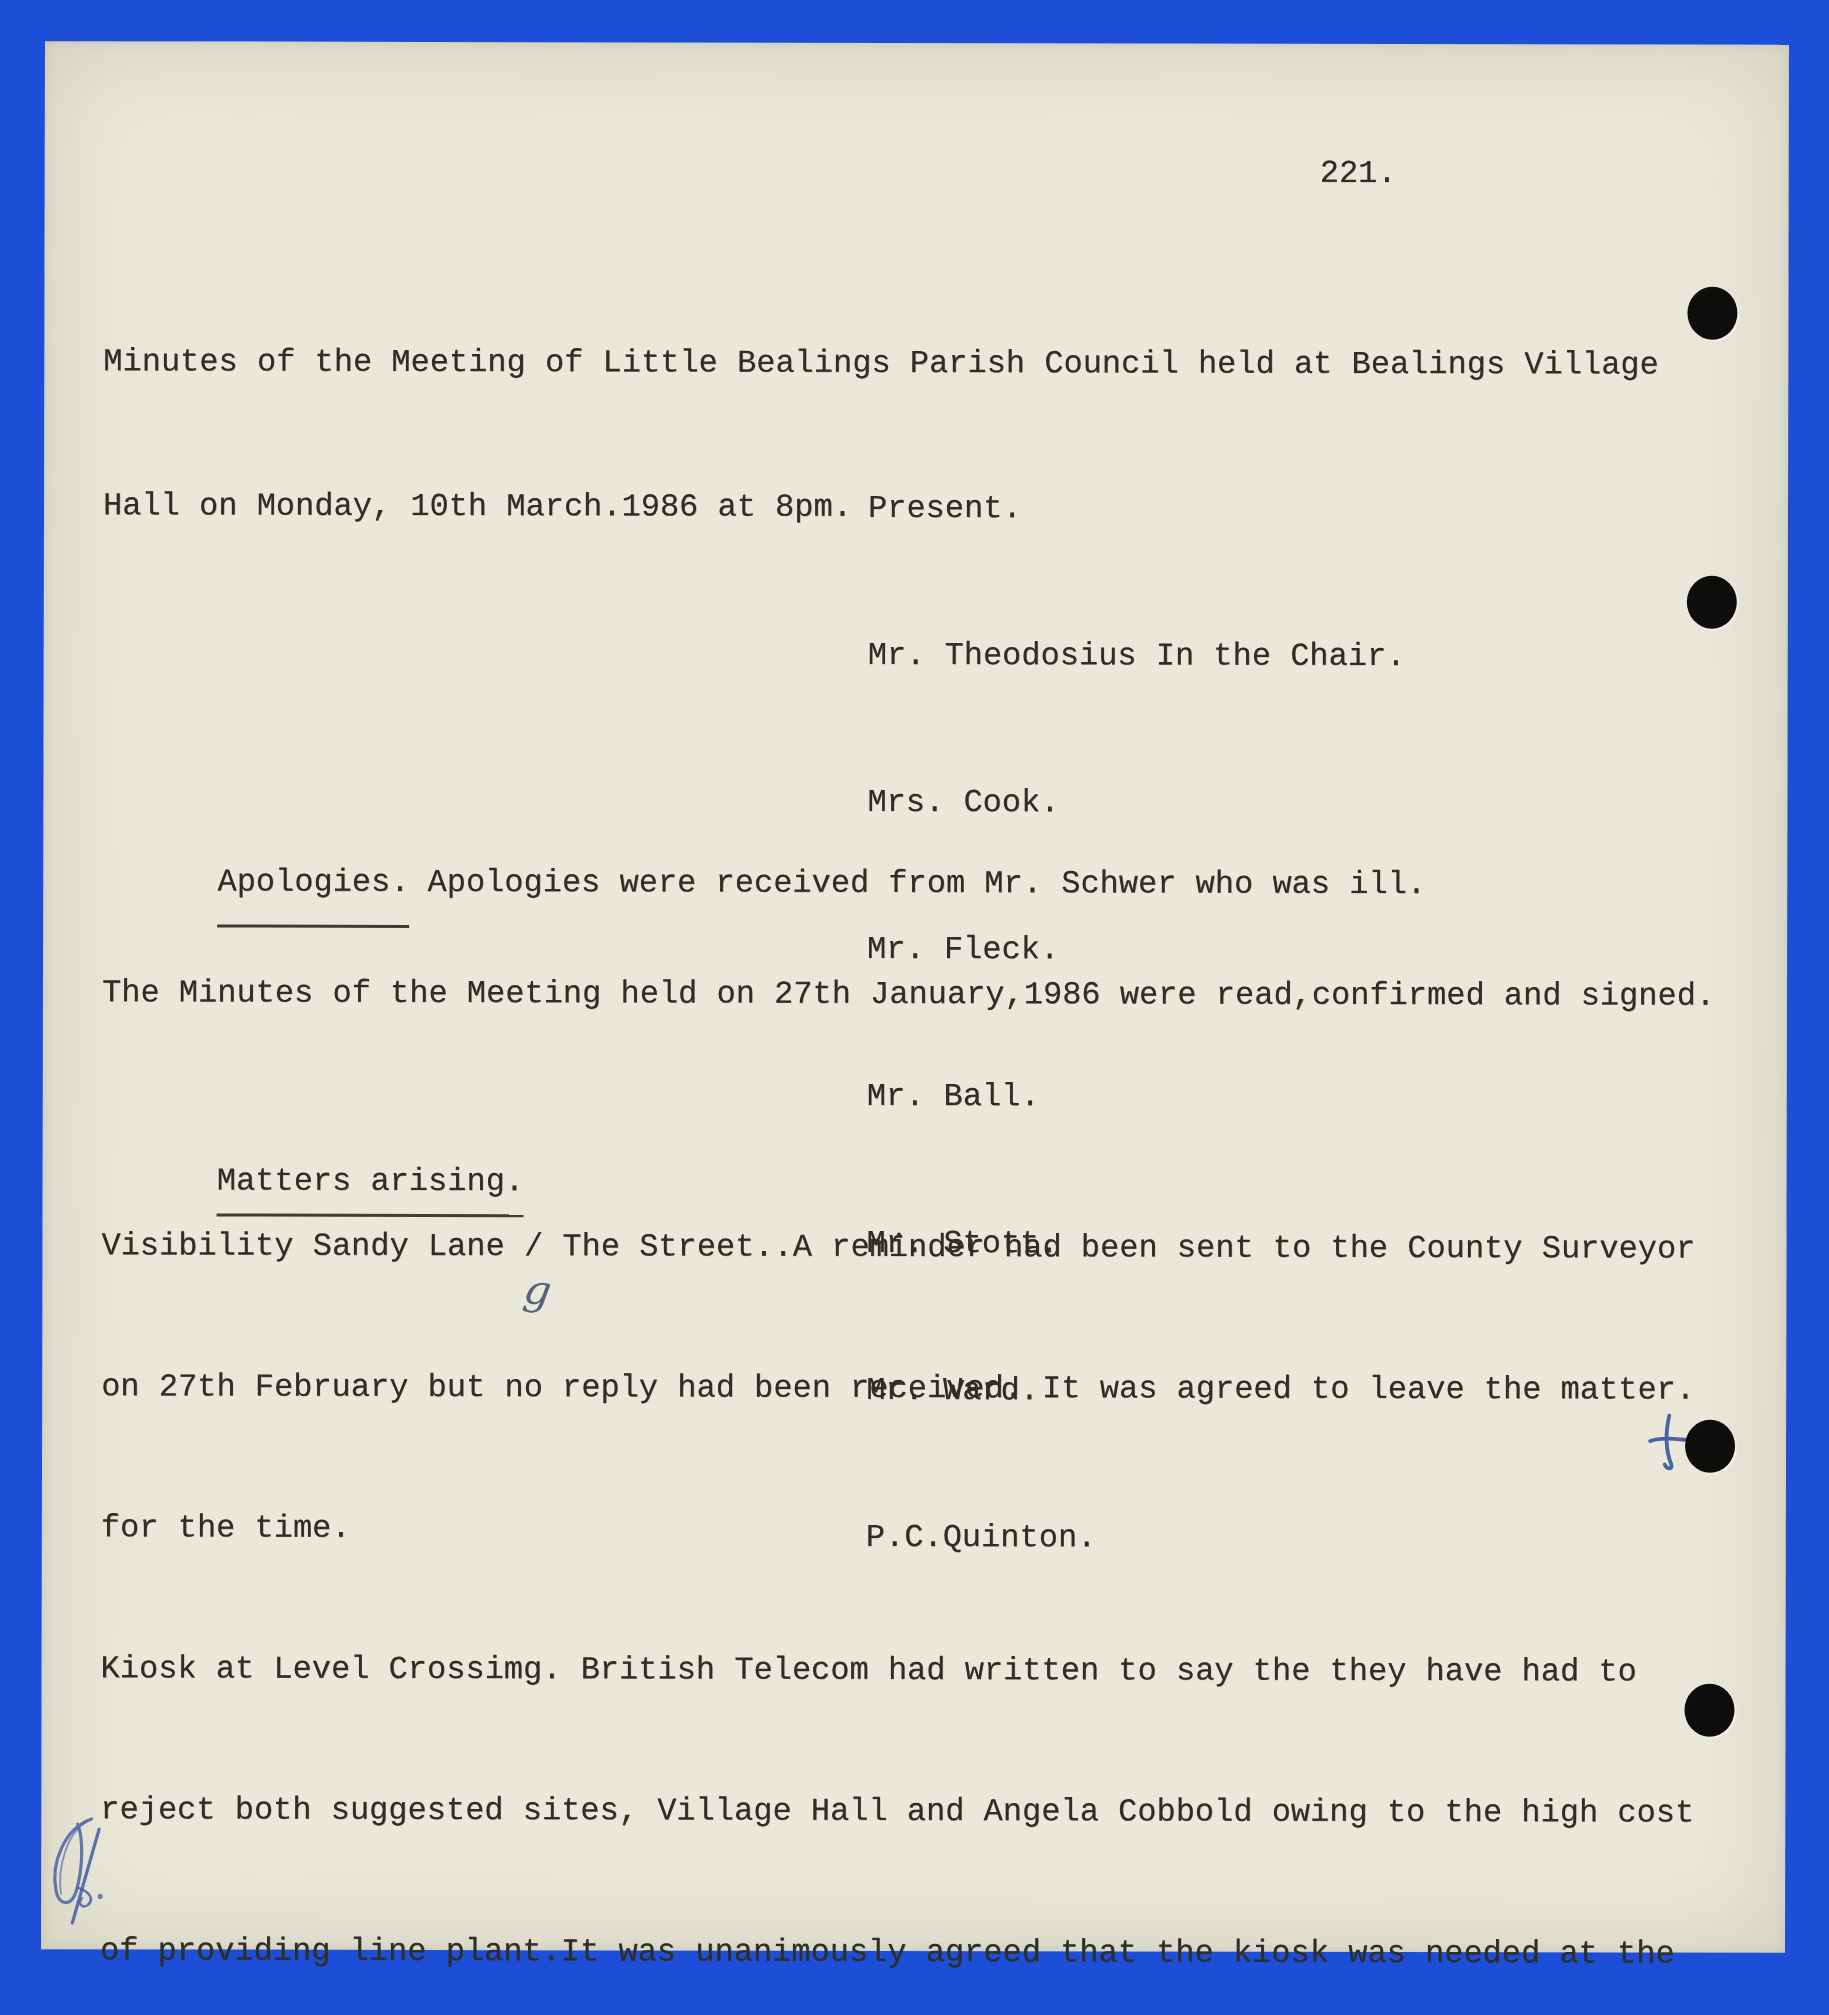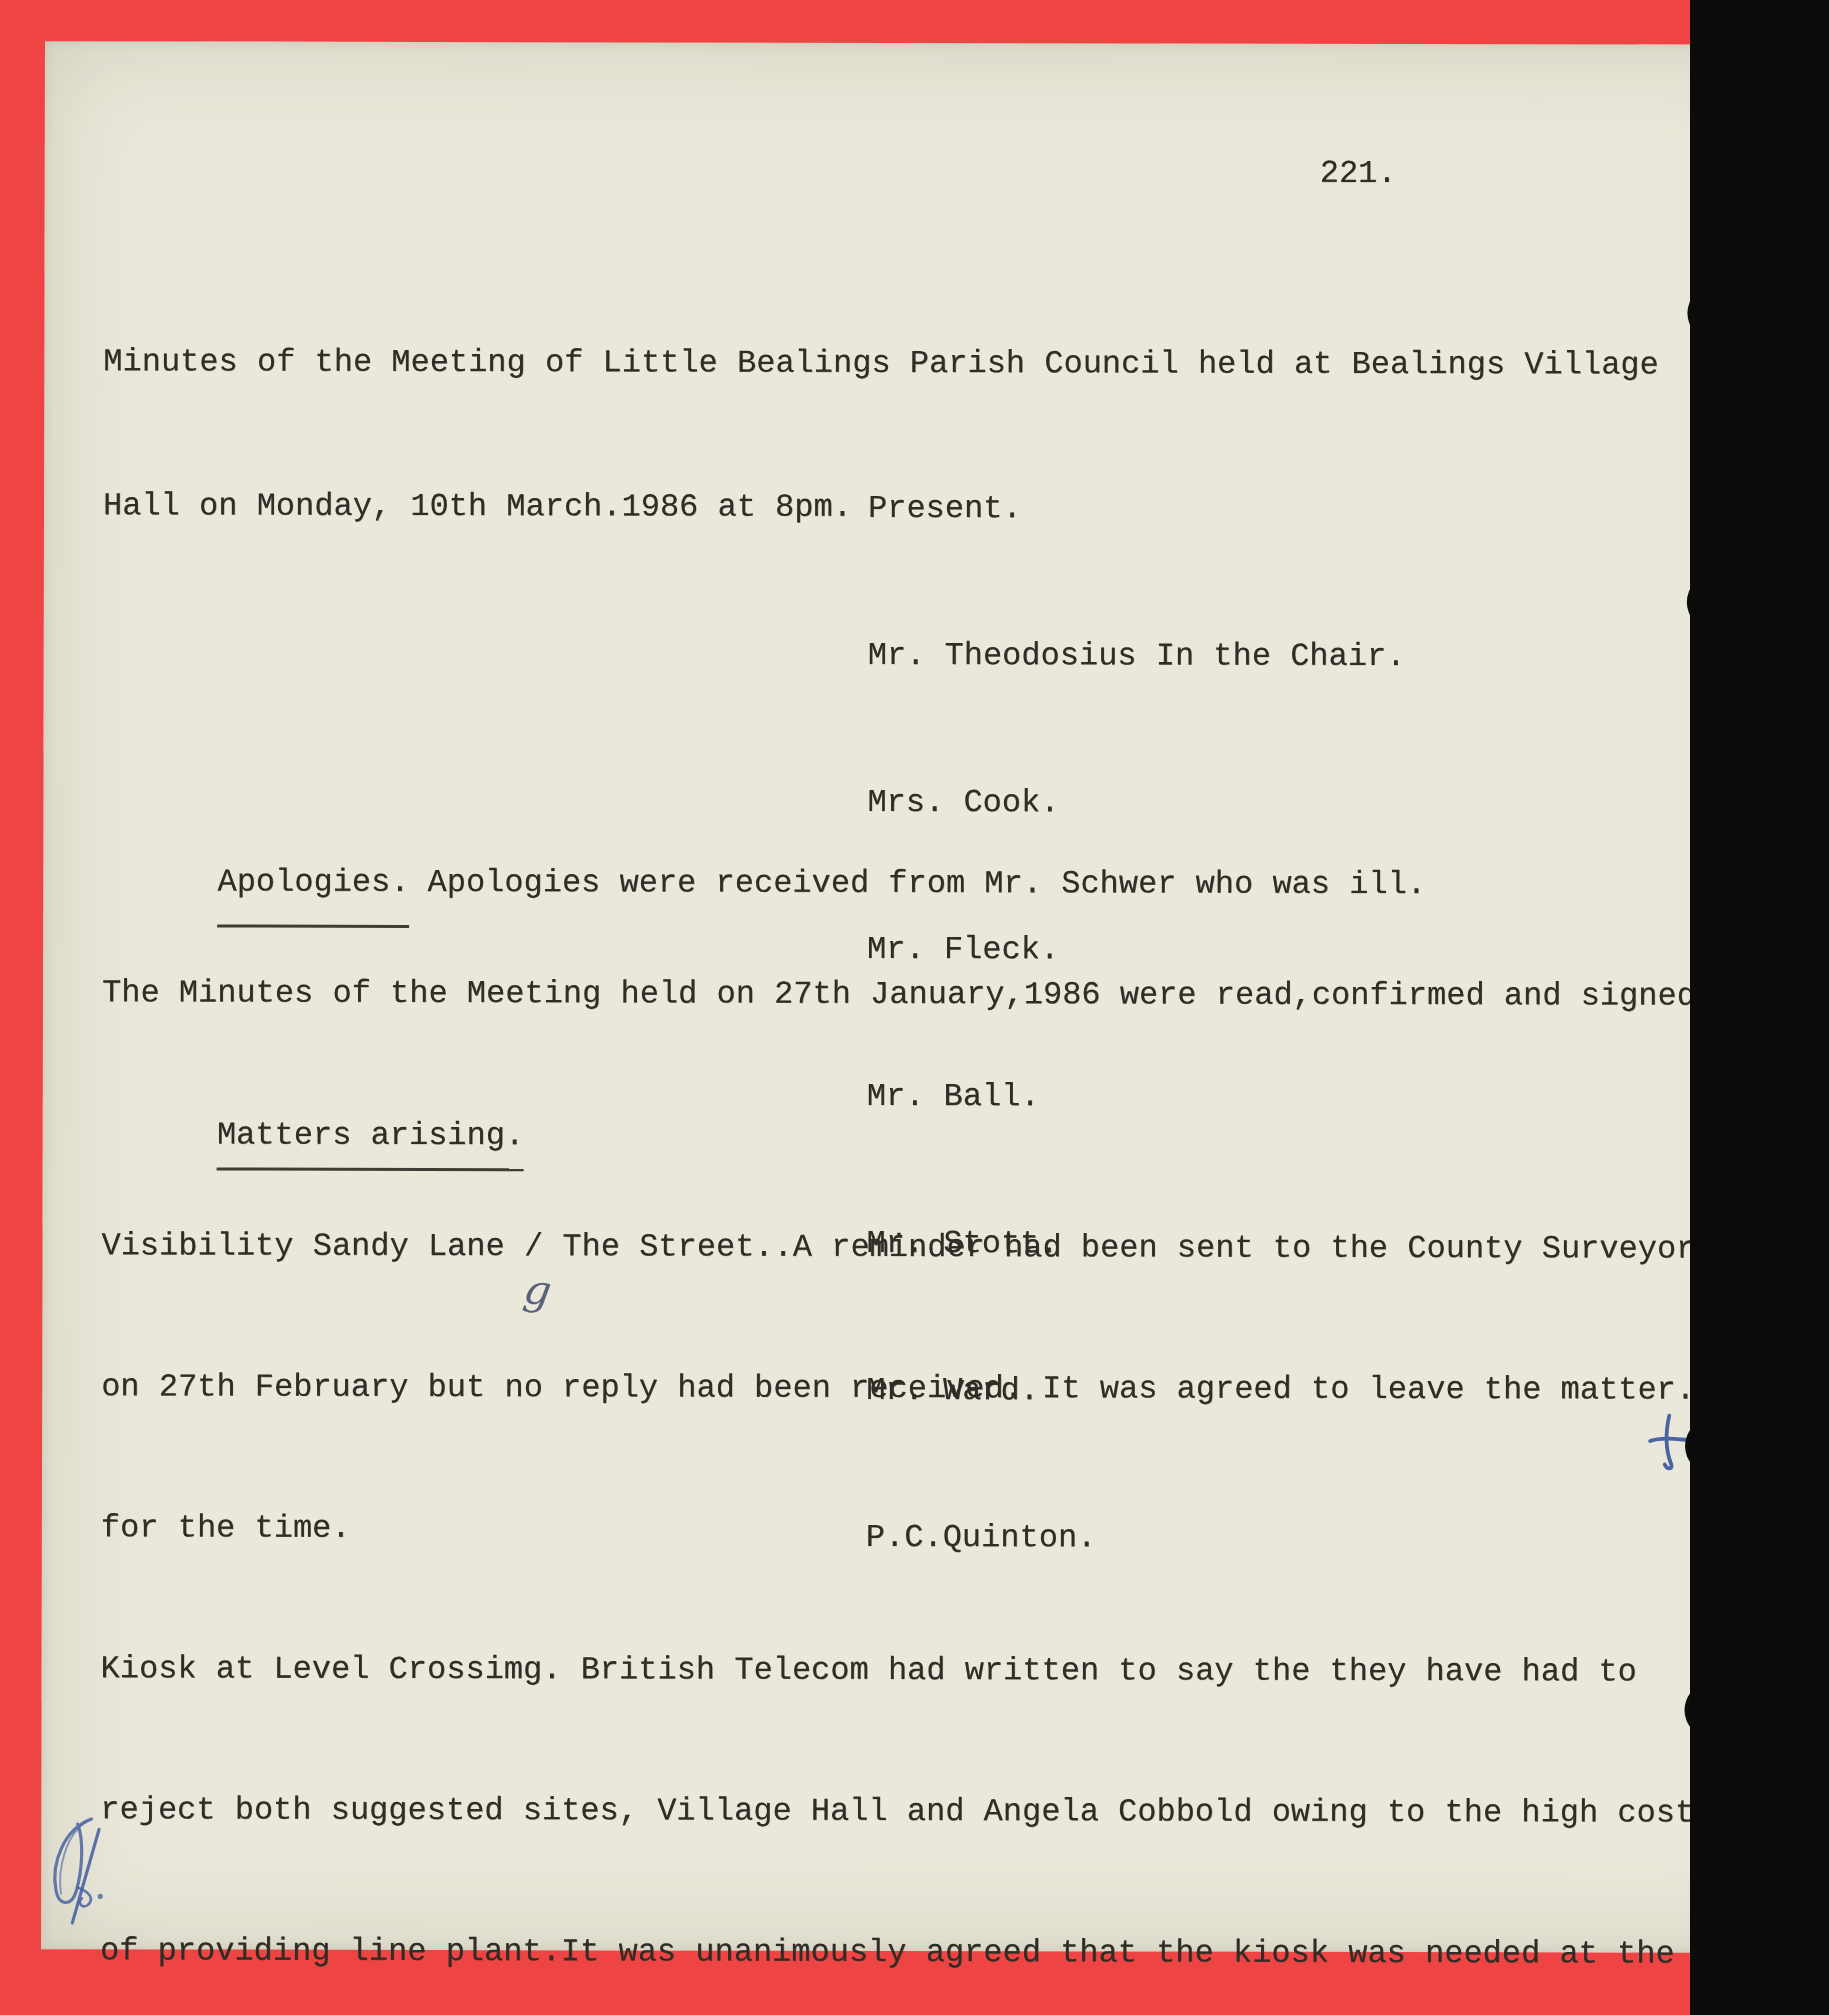--- a/index.html
+++ b/index.html
@@ -1,19 +1,19 @@
 <!DOCTYPE html>
 <html style="font-size:10.2px"><head>
 <meta charset="utf-8">
 <style>
   html,body{margin:0;padding:0;background:#0b0b09;}
   .scan{
     position:relative;
-    width:1690px;height:2015px;
-    background:#ef4444;
+    width:1829px;height:2015px;
+    background:#1d4ed8;
     overflow:hidden;
     font-family:"Liberation Mono","DejaVu Sans Mono",monospace;
   }
   .paper{
     position:absolute;left:43px;top:43px;width:1744px;height:1908px;
     background:#eae8da;
     box-shadow:inset 0 0 102px rgba(118,112,88,0.22), inset 0 0 11.5px rgba(120,115,92,0.18);
     transform:rotate(0.12deg);
   }
   .typed{
@@ -25,21 +25,21 @@
     text-shadow:0.4px 0.4px 0.4px rgba(47,45,38,0.5);
   }
   .lh75{line-height:48px;}
   .lh77{line-height:49px;}
   .page-number{left:1275px;top:106px;}
   .title-block{left:59px;top:201px;}
   .present-block{left:824px;top:343px;}
   .apologies-line{left:59px;top:769px;}
   .minutes-head{left:59px;top:864px;}
   .minutes-text{left:59px;top:928px;}
-  .matters-head{left:59px;top:1022px;}
+  .matters-head{left:59px;top:1068px;}
   .matters-para{left:59px;top:1087px;}
   .u-head{
     display:inline-block;
     border-bottom:3.2px solid rgba(44,42,34,0.9);
     padding-bottom:7.6px;
   }
   .u-tight{padding-bottom:18px;}
   .apology-rest{margin-left:18px;}
   .punch-hole{
     position:absolute;width:50px;height:53px;border-radius:50%;

